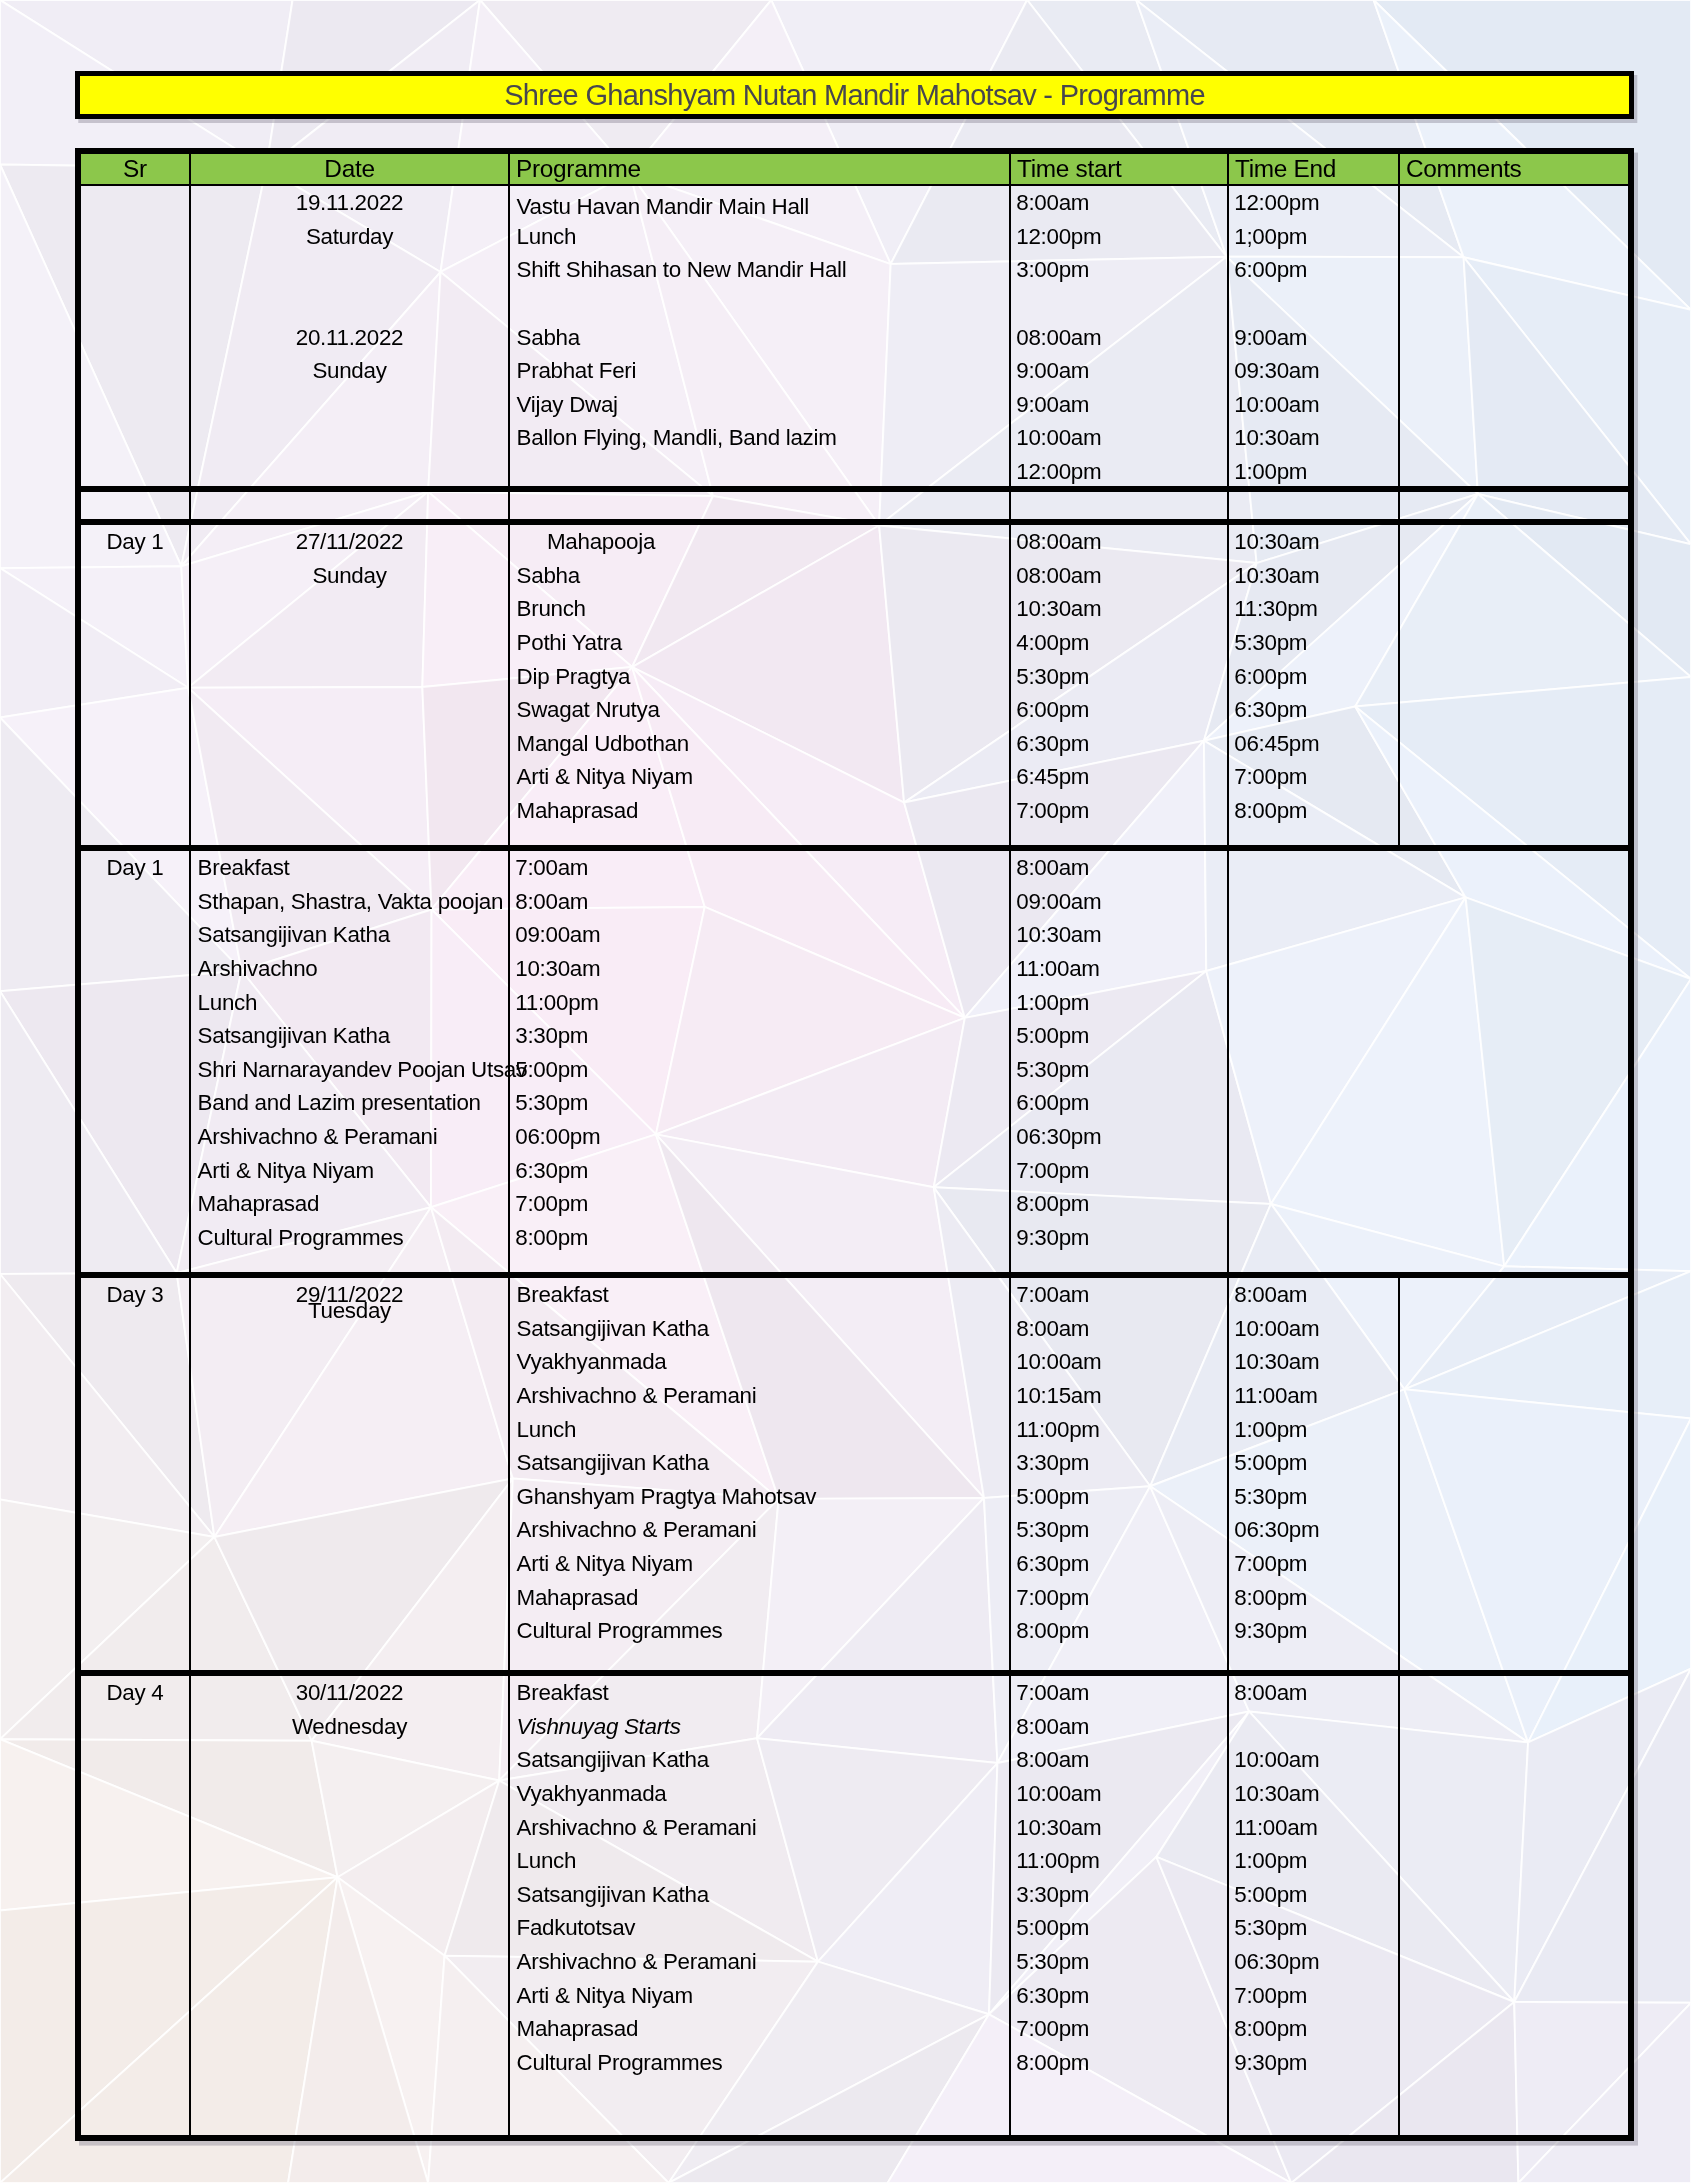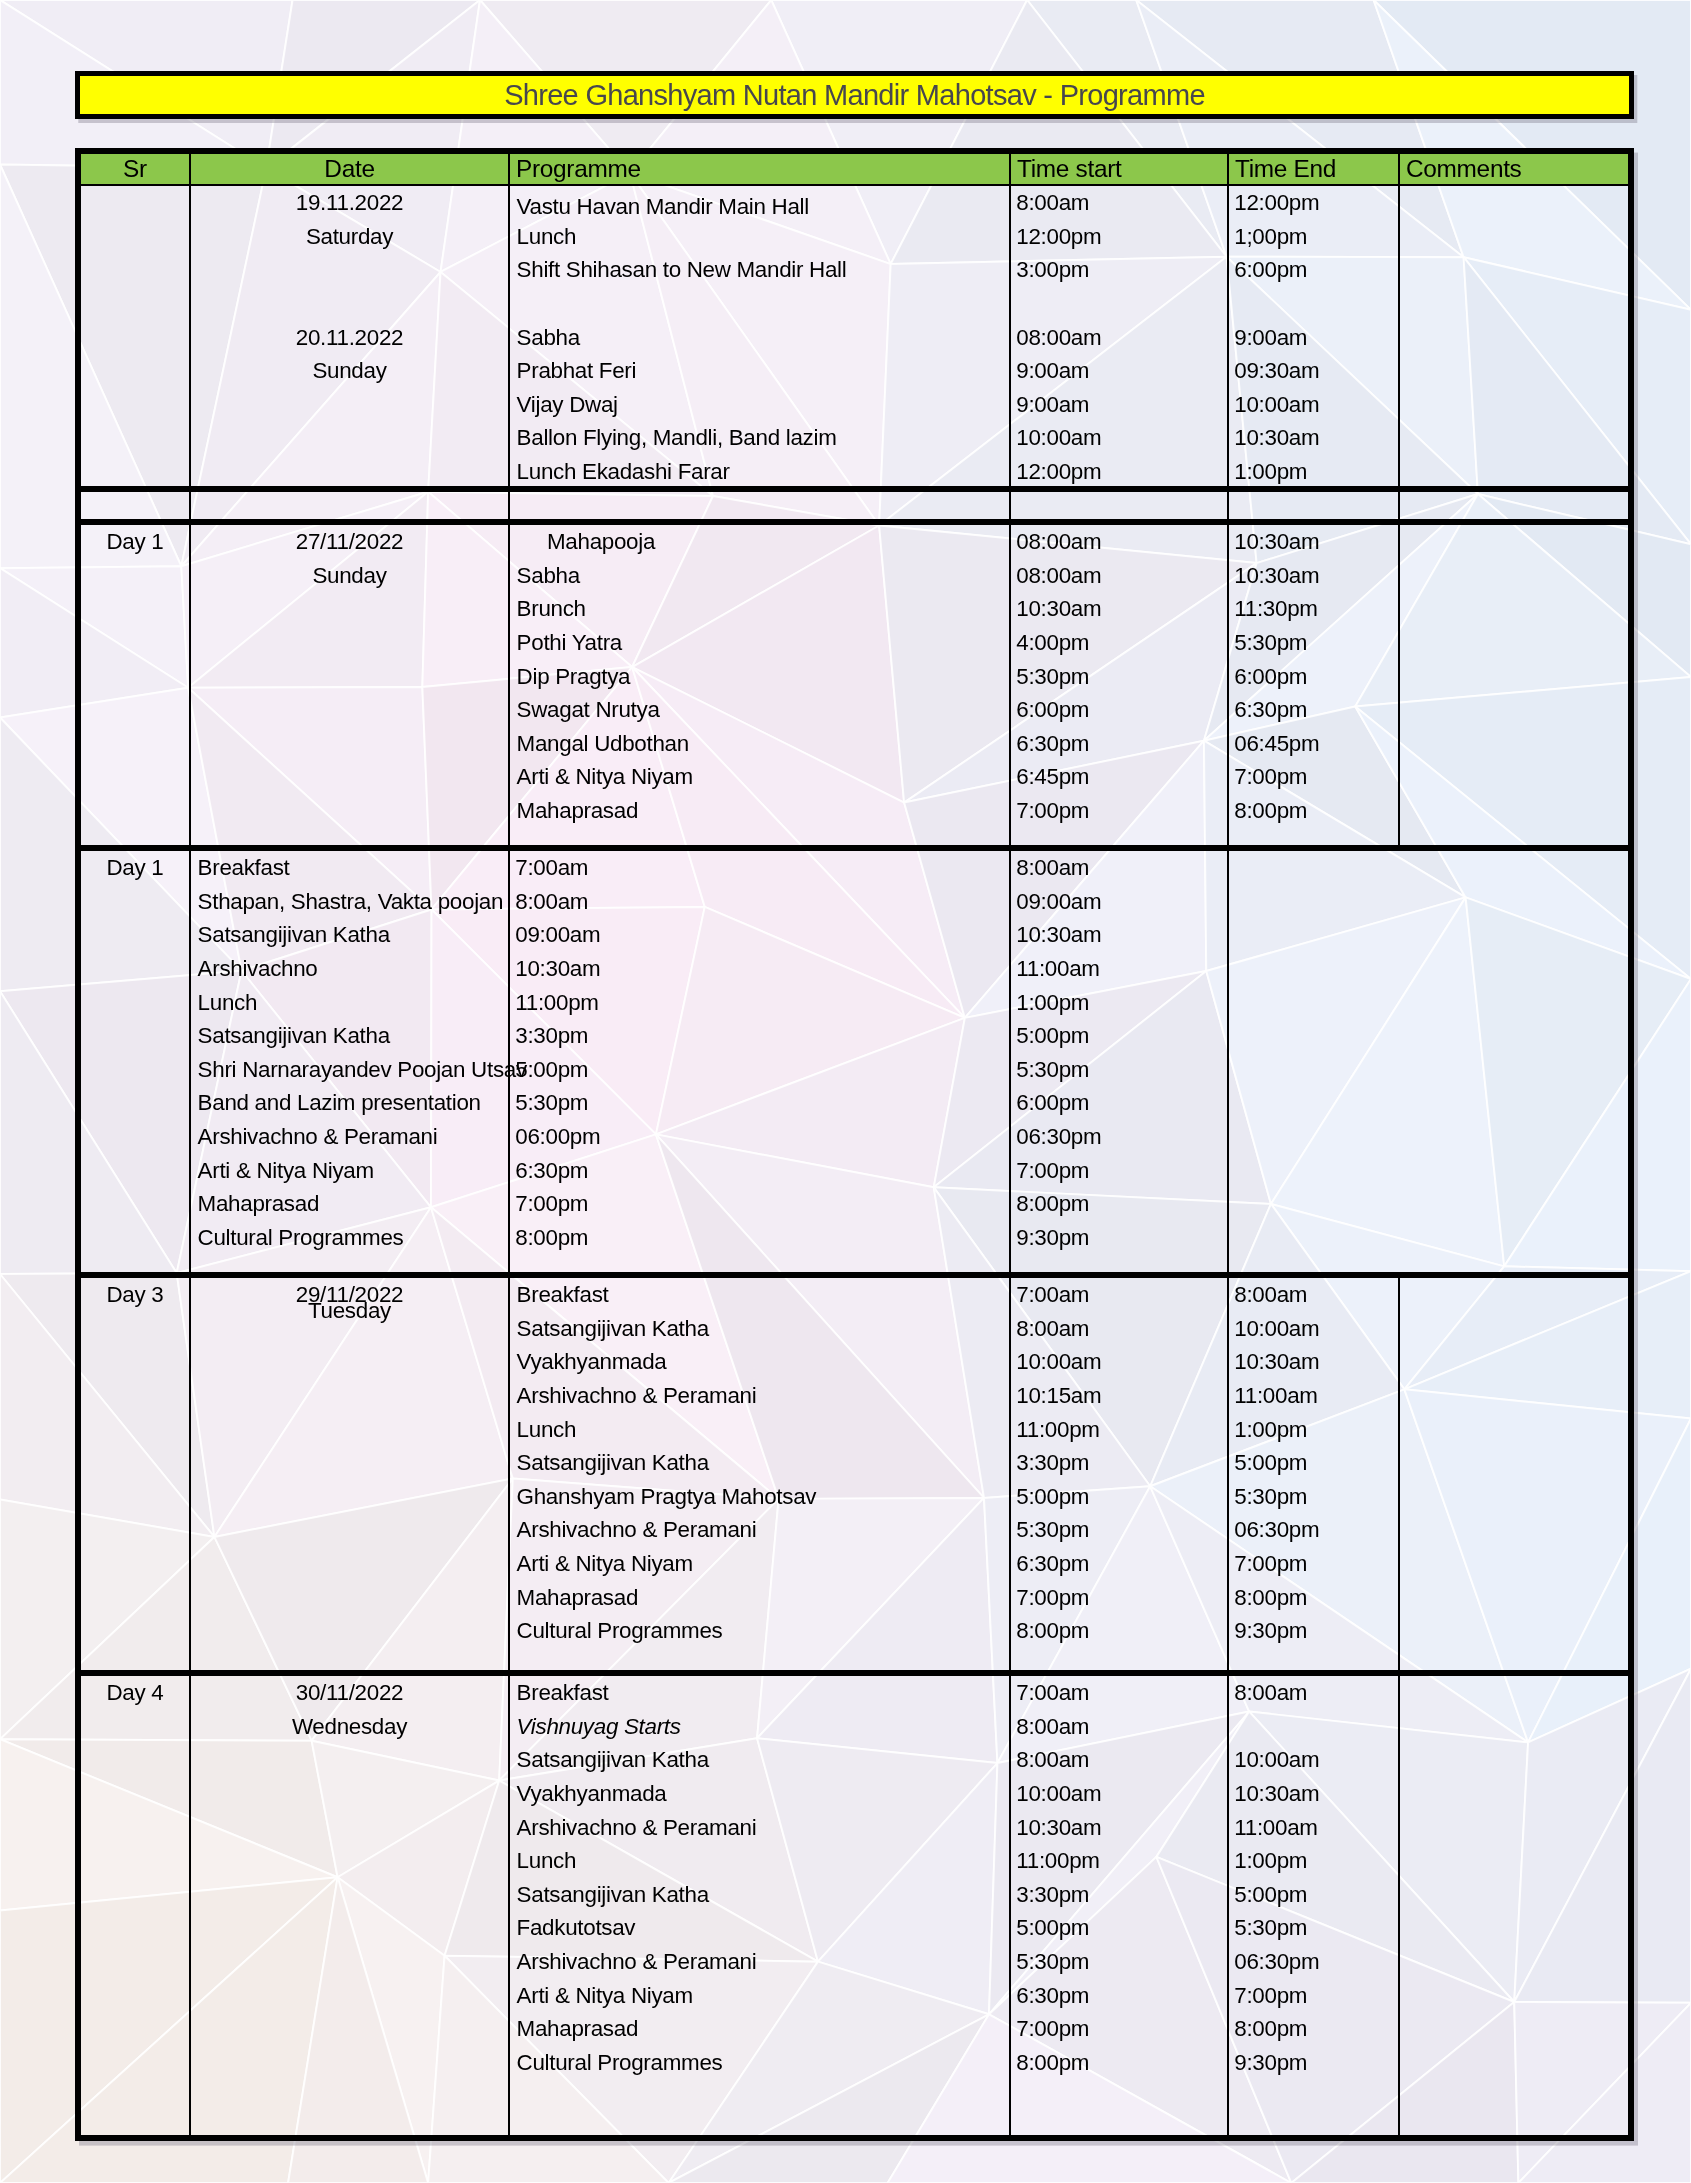--- a/index.html
+++ b/index.html
@@ -213,21 +213,20 @@
             <div class="cell day-label" style="top: 168px;">Sunday</div>
           </div>
           <div class="col col-programme">
             <div class="cell row-text" style="top: 4px;">Vastu Havan Mandir Main Hall</div>
             <div class="cell row-text" style="top: 34px;">Lunch</div>
             <div class="cell row-text" style="top: 67px;">Shift Shihasan to New Mandir Hall</div>
             <div class="cell row-text" style="top: 135px;">Sabha</div>
             <div class="cell row-text" style="top: 168px;">Prabhat Feri</div>
             <div class="cell row-text" style="top: 202px;">Vijay Dwaj</div>
             <div class="cell row-text" style="top: 235px;">Ballon Flying, Mandli, Band lazim</div>
-            <div class="cell row-text" style="top: 269px;">Lunch Ekadashi Farar</div>
           </div>
           <div class="col col-start">
             <div class="cell row-text" style="top: 0px;">8:00am</div>
             <div class="cell row-text" style="top: 34px;">12:00pm</div>
             <div class="cell row-text" style="top: 67px;">3:00pm</div>
             <div class="cell row-text" style="top: 135px;">08:00am</div>
             <div class="cell row-text" style="top: 168px;">9:00am</div>
             <div class="cell row-text" style="top: 202px;">9:00am</div>
             <div class="cell row-text" style="top: 235px;">10:00am</div>
             <div class="cell row-text" style="top: 269px;">12:00pm</div>

